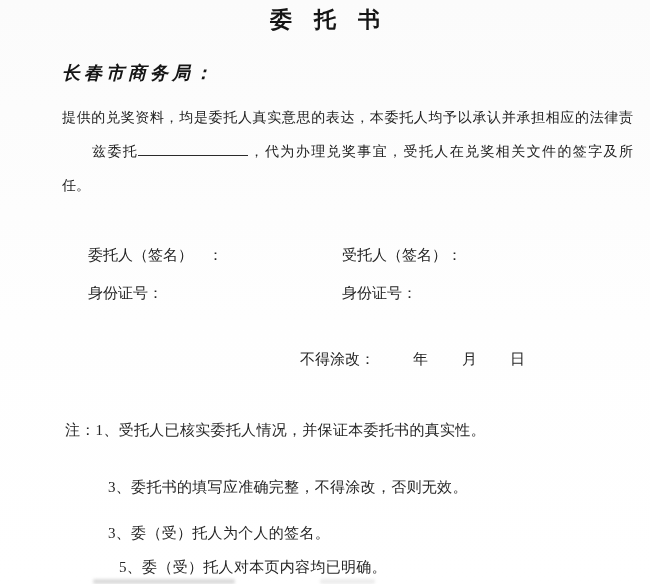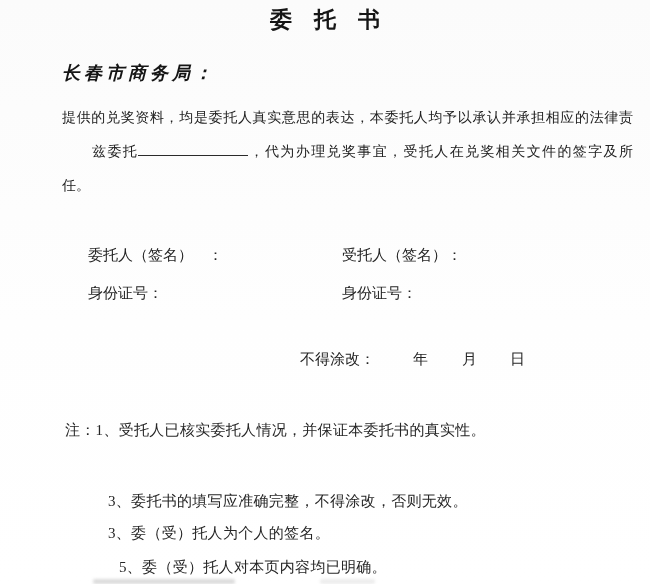--- a/index.html
+++ b/index.html
@@ -124,21 +124,21 @@
 
   <span class="abs-label" style="left:413px; top:350px;">年</span>
 
   <span class="abs-label" style="left:462px; top:350px;">月</span>
 
   <span class="abs-label" style="left:510px; top:350px;">日</span>
 
   <div class="note-line" style="left:65px; top:421px;">注：1、受托人已核实委托人情况，并保证本委托书的真实性。</div>
 
 
-  <div class="note-line" style="left:108px; top:492px;">3、委托书的填写应准确完整，不得涂改，否则无效。</div>
+  <div class="note-line" style="left:108px; top:478px;">3、委托书的填写应准确完整，不得涂改，否则无效。</div>
 
   <div class="note-line" style="left:108px; top:524px;">3、委（受）托人为个人的签名。</div>
 
   <div class="note-line" style="left:108px; top:558px;margin-left:11px;">5、委（受）托人对本页内容均已明确。</div>
 
   <div class="bottom-smudge"></div>
   <div class="bottom-smudge second"></div>
 
 </div>
 

